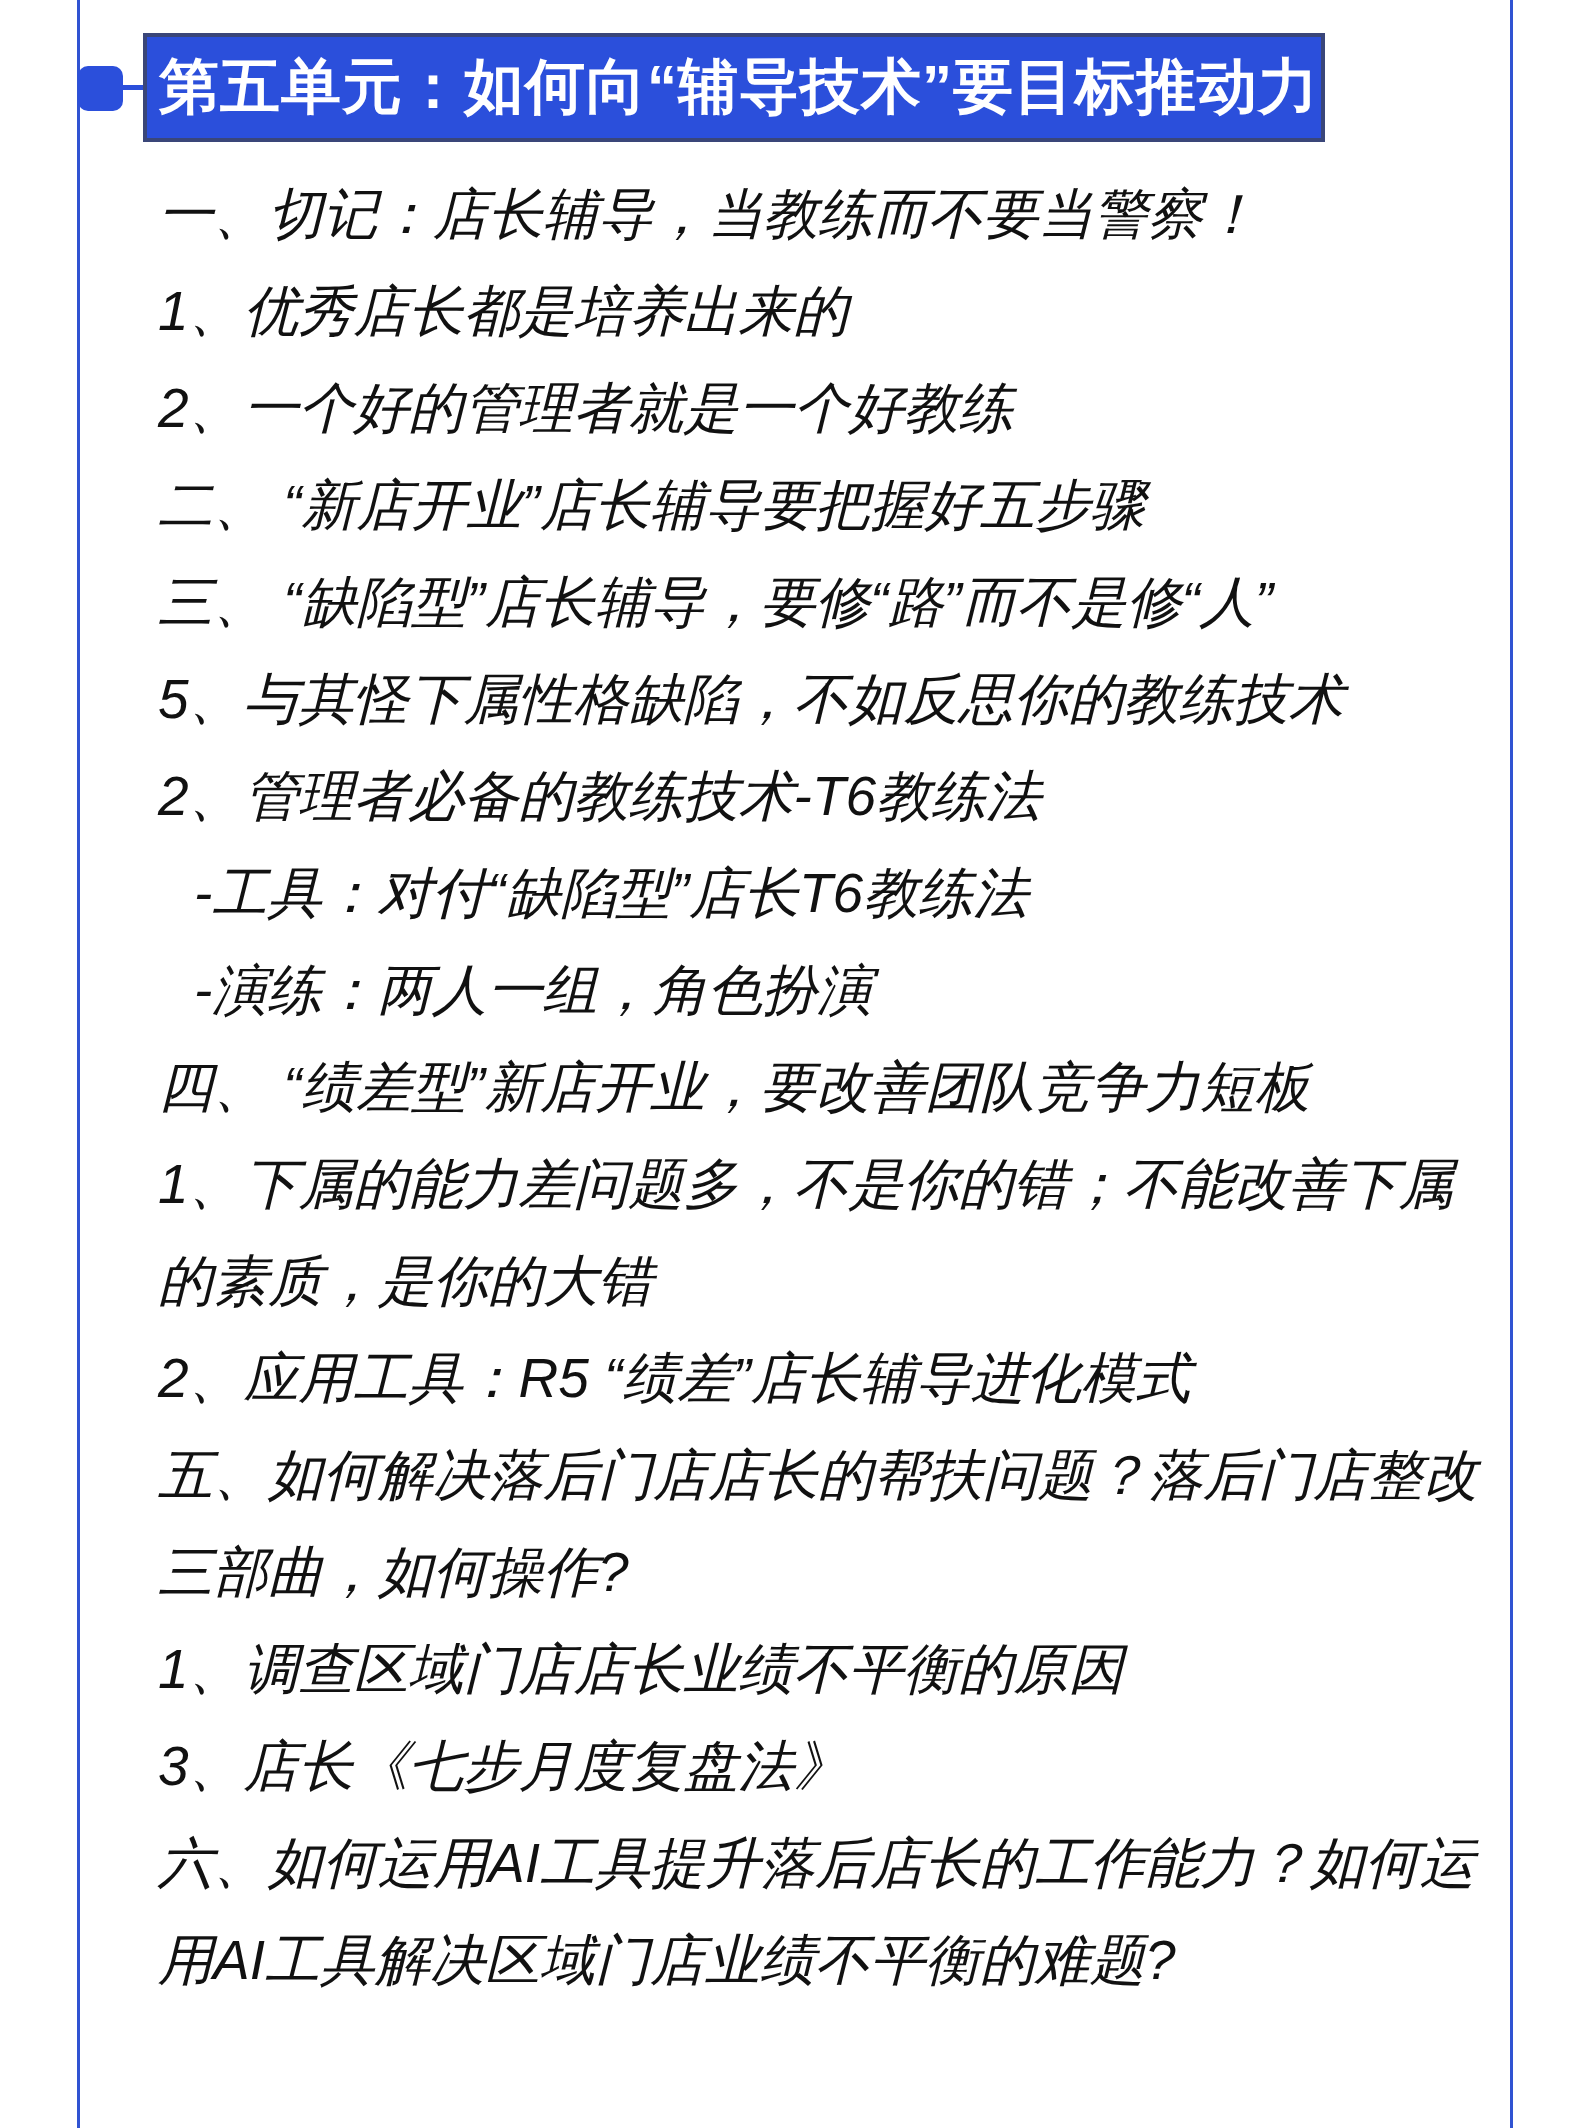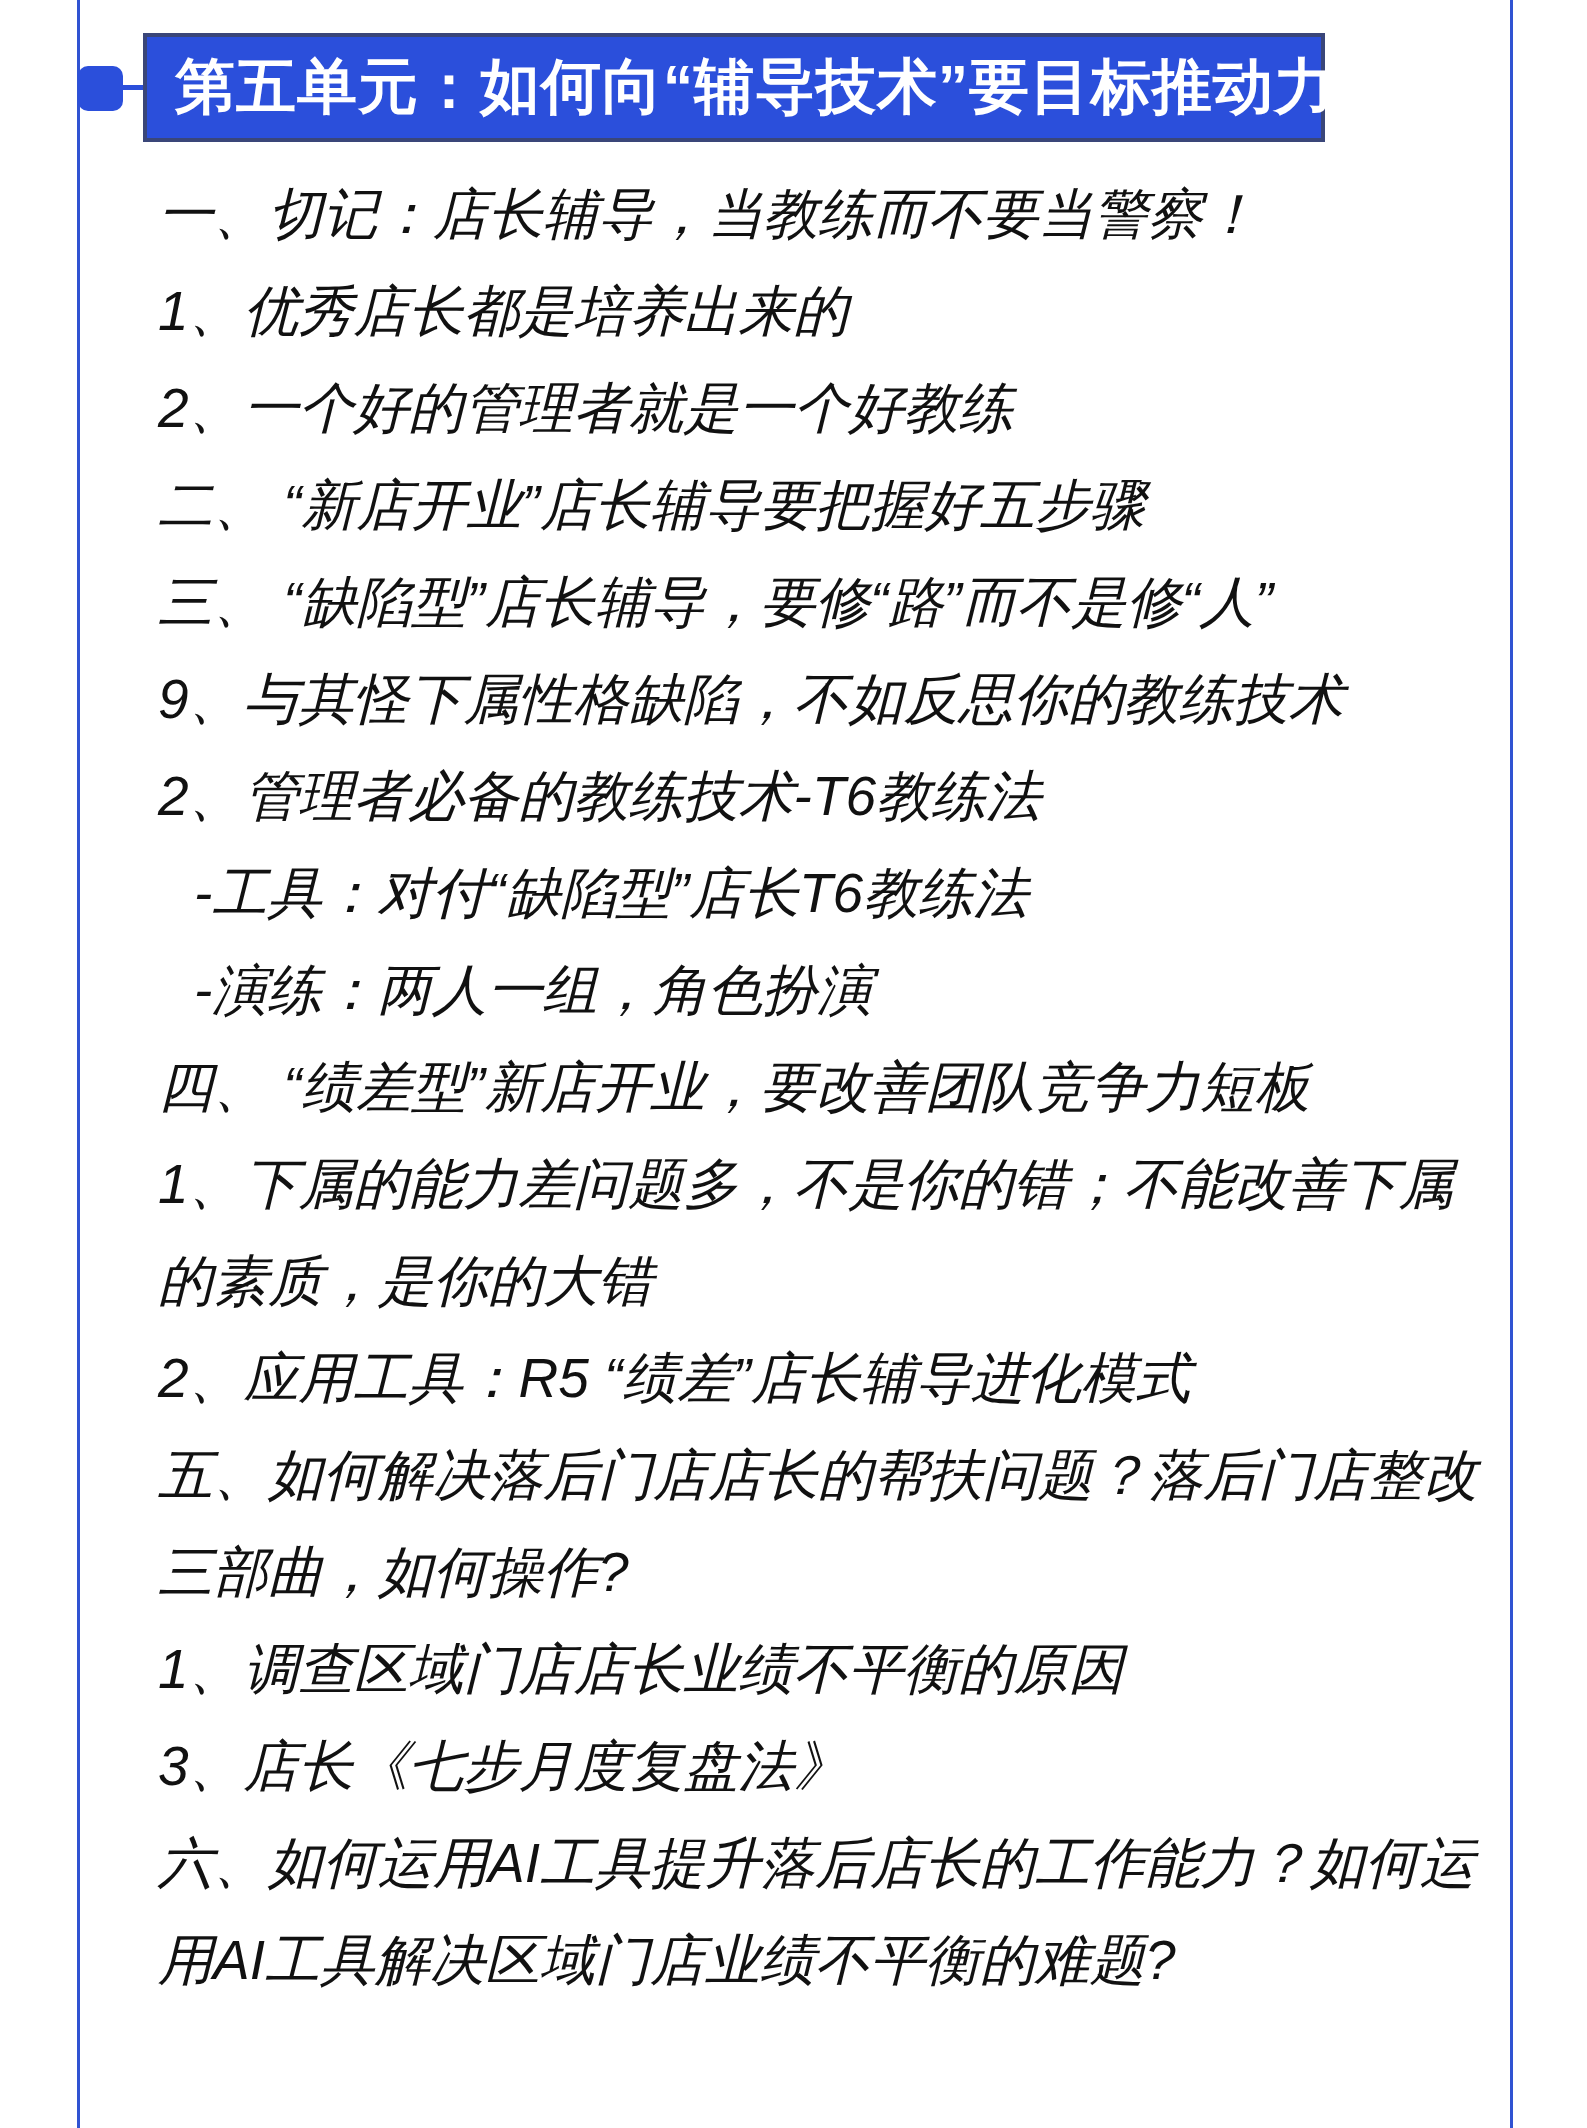--- a/index.html
+++ b/index.html
@@ -40,21 +40,21 @@
     background:var(--banner-blue);
   }
   .banner{
     position:absolute;
     left:143px;top:33px;
     width:1182px;height:109px;
     box-sizing:border-box;
     background:var(--banner-blue);
     border:4px solid var(--banner-border);
     display:flex;align-items:center;
-    padding-left:28px;
+    padding-left:12px;
   }
   .banner-title{
     color:#ffffff;
     font-size:60px;
     font-weight:bold;
     letter-spacing:1px;
     white-space:nowrap;
   }
   .outline{
     position:absolute;
@@ -87,21 +87,21 @@
   <div class="banner">
     <span class="banner-title">第五单元：如何向“辅导技术”要目标推动力</span>
   </div>
 
   <div class="outline">
       <div class="line">一、切记：店长辅导，当教练而不要当警察！</div>
       <div class="line">1、优秀店长都是培养出来的</div>
       <div class="line">2、一个好的管理者就是一个好教练</div>
       <div class="line">二、 “新店开业”店长辅导要把握好五步骤</div>
       <div class="line">三、 “缺陷型”店长辅导，要修“路”而不是修“人”</div>
-      <div class="line">9、与其怪下属性格缺陷，不如反思你的教练技术</div>
+      <div class="line">5、与其怪下属性格缺陷，不如反思你的教练技术</div>
       <div class="line">2、管理者必备的教练技术-T6教练法</div>
       <div class="line indent">-工具：对付“缺陷型”店长T6教练法</div>
       <div class="line indent">-演练：两人一组，角色扮演</div>
       <div class="line">四、 “绩差型”新店开业，要改善团队竞争力短板</div>
       <div class="line">1、下属的能力差问题多，不是你的错；不能改善下属</div>
       <div class="line">的素质，是你的大错</div>
       <div class="line">2、应用工具：R5 “绩差”店长辅导进化模式</div>
       <div class="line">五、如何解决落后门店店长的帮扶问题？落后门店整改</div>
       <div class="line">三部曲，如何操作?</div>
       <div class="line">1、调查区域门店店长业绩不平衡的原因</div>

